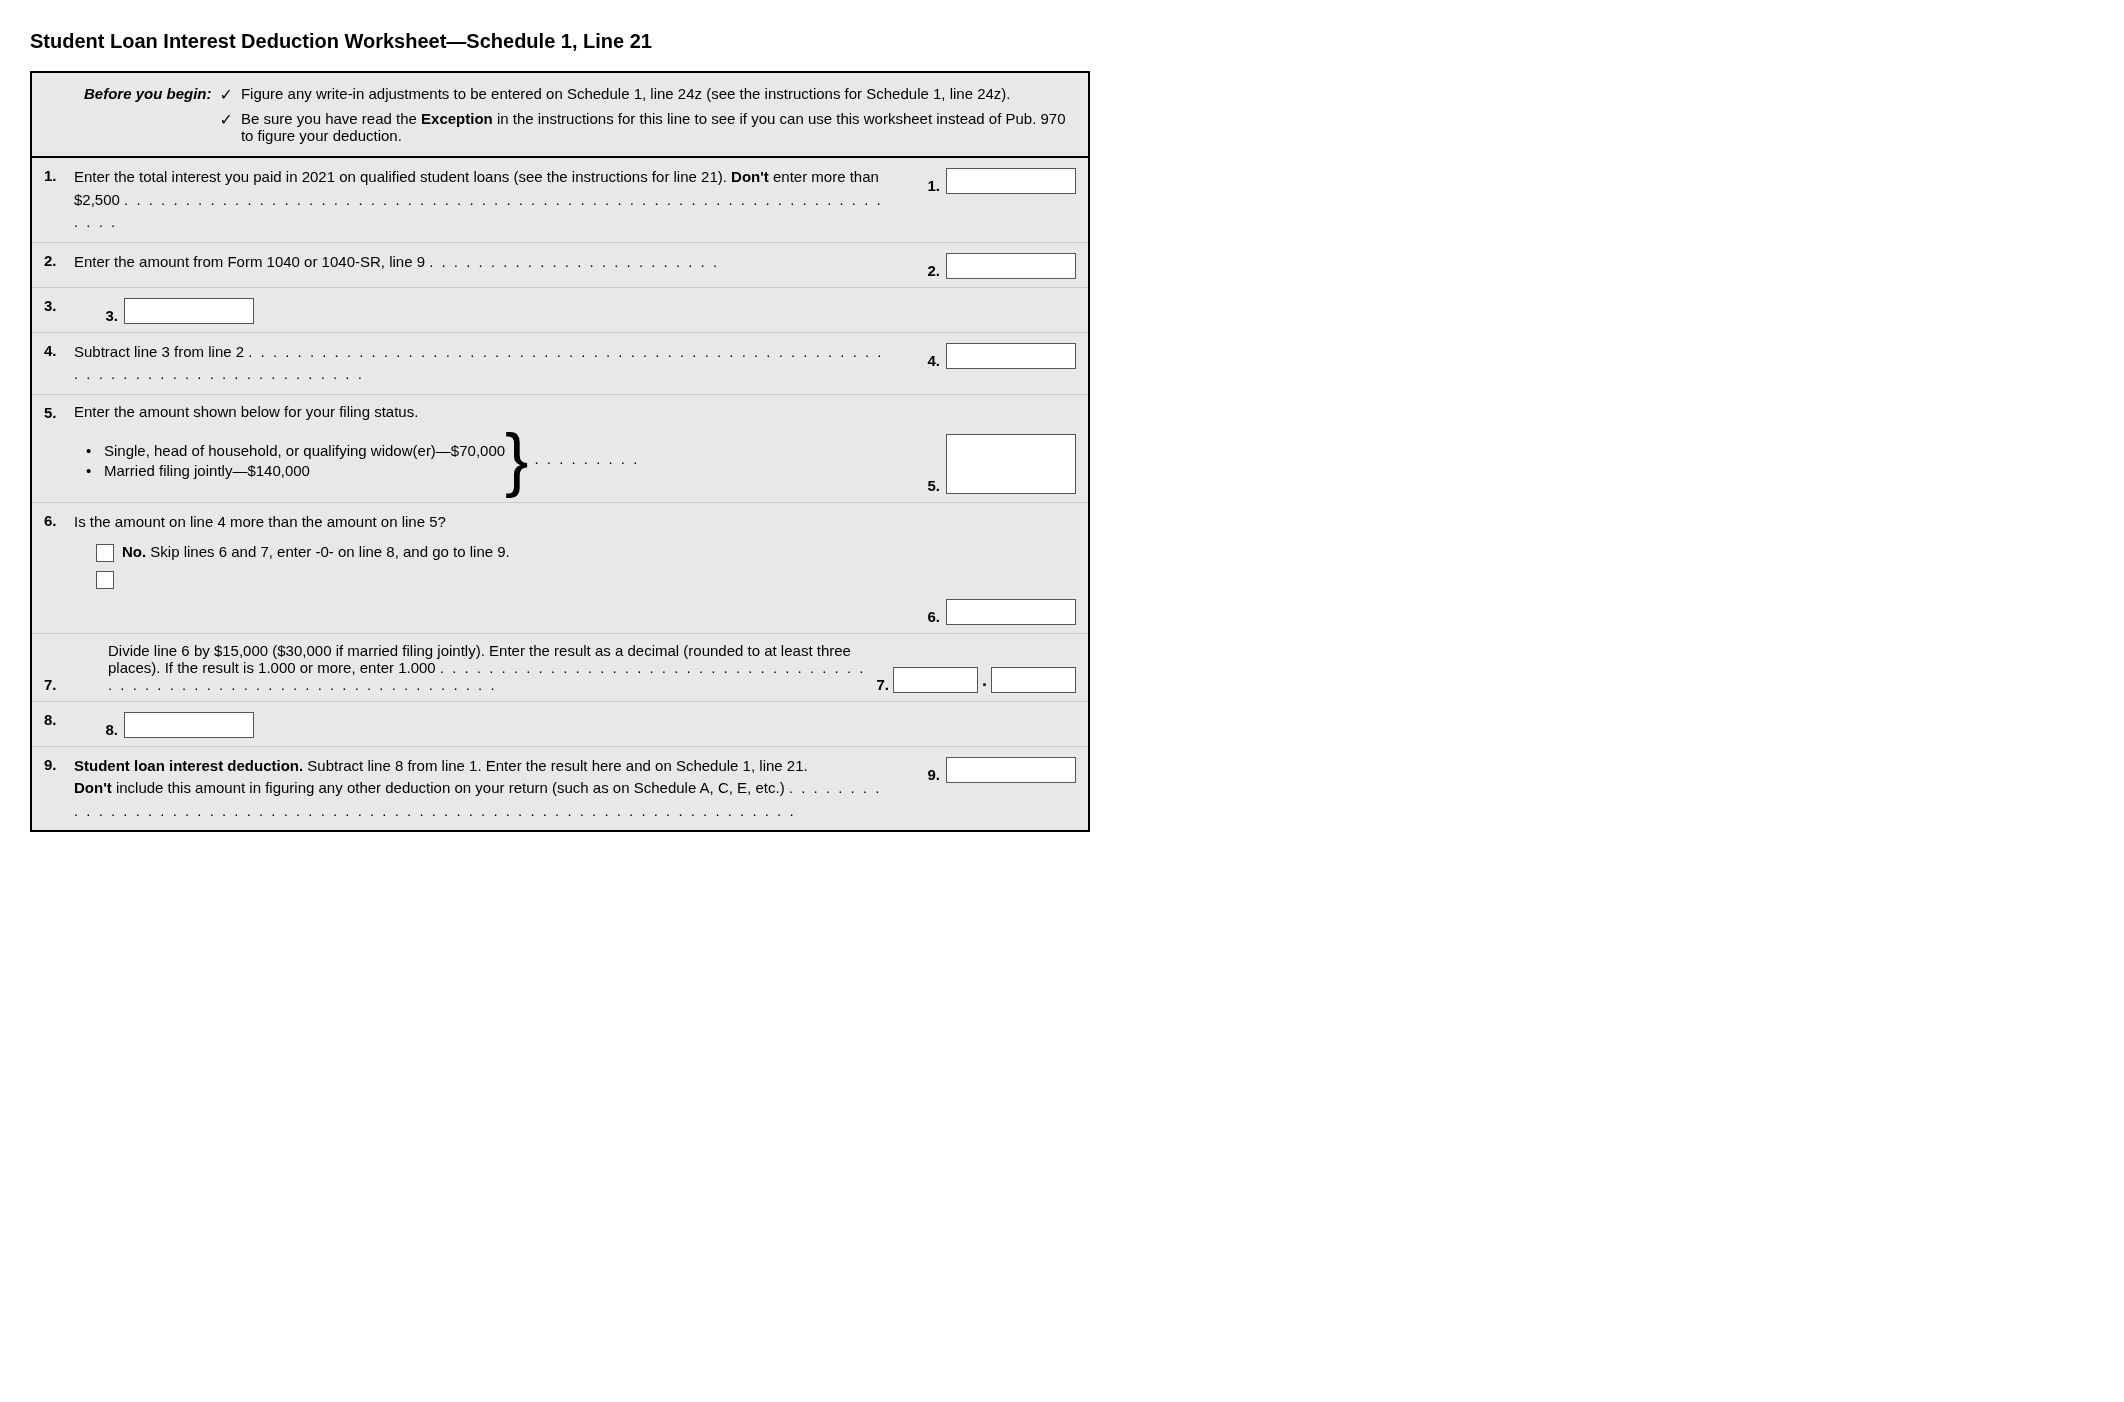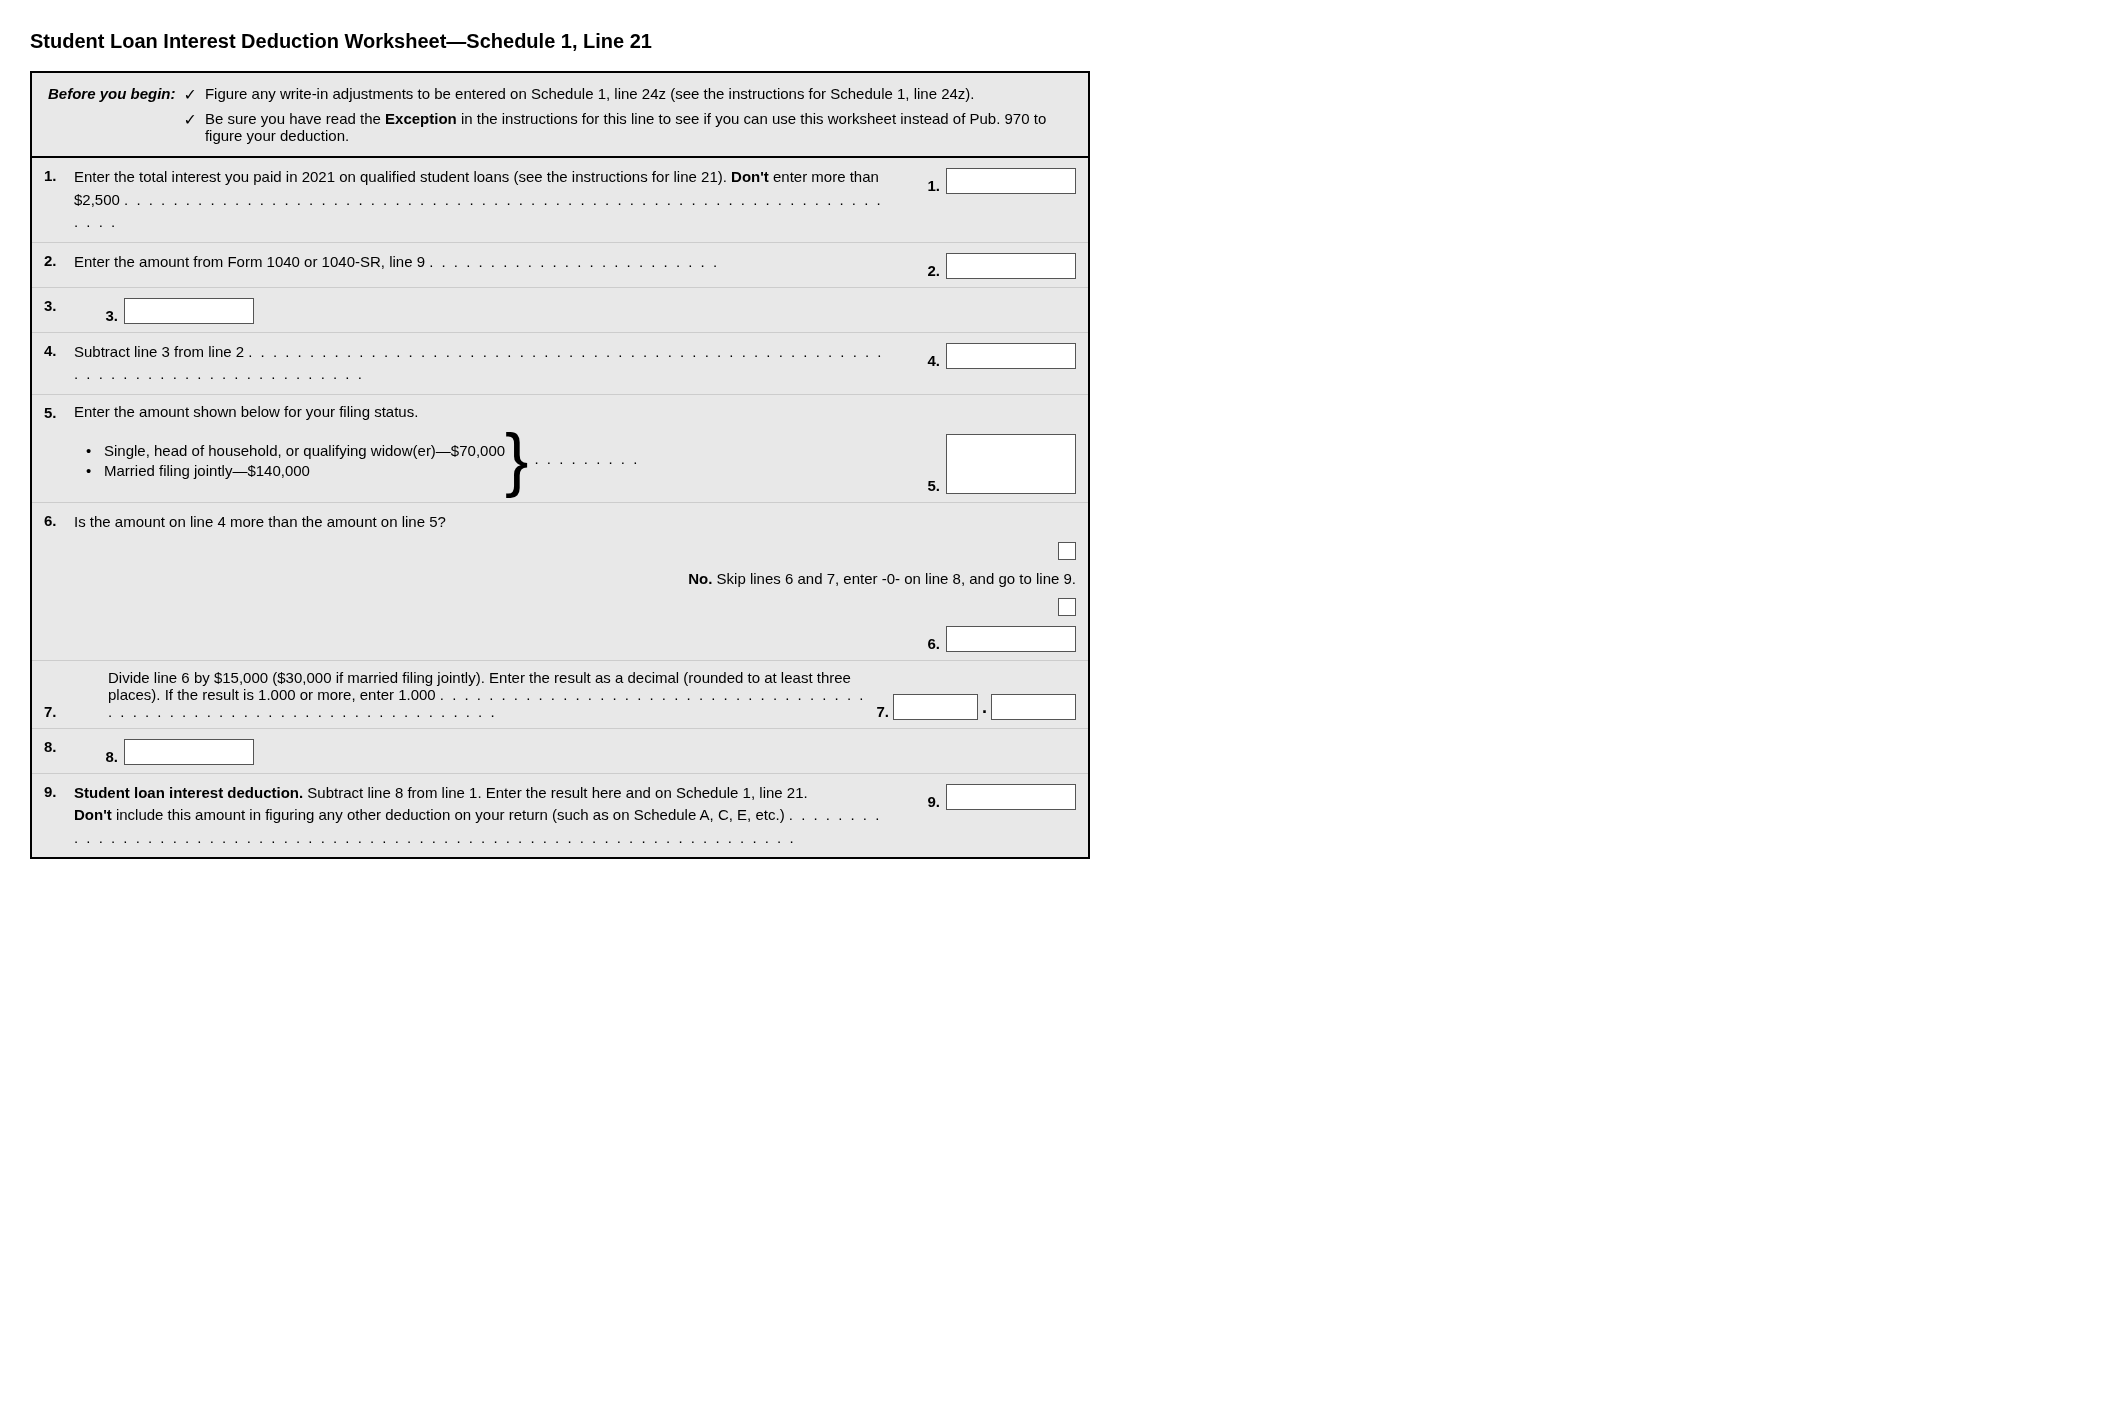--- a/index.html
+++ b/index.html
@@ -29,20 +29,21 @@
     .before-begin-row {
       display: flex;
       align-items: flex-start;
       gap: 8px;
     }
     .before-begin-label {
       font-weight: bold;
       font-style: italic;
       white-space: nowrap;
       font-size: 15px;
+      margin-left: 36px;
     }
     .checkmark {
       font-size: 16px;
       margin-right: 4px;
     }
     .before-begin-items {
       flex: 1;
     }
     .before-begin-item {
       display: flex;
@@ -162,24 +163,23 @@
       display: flex;
       align-items: flex-start;
       gap: 8px;
     }
     .checkbox-group {
       margin-top: 8px;
       margin-left: 22px;
     }
     .checkbox-row {
       display: flex;
-      align-items: flex-end;
+      align-items: center;
       gap: 8px;
       margin-bottom: 6px;
-      flex-direction: column;
     }
     .checkbox {
       width: 18px;
       height: 18px;
       border: 1px solid #555;
       background: #fff;
       display: inline-block;
       flex-shrink: 0;
       margin-top: 1px;
     }

